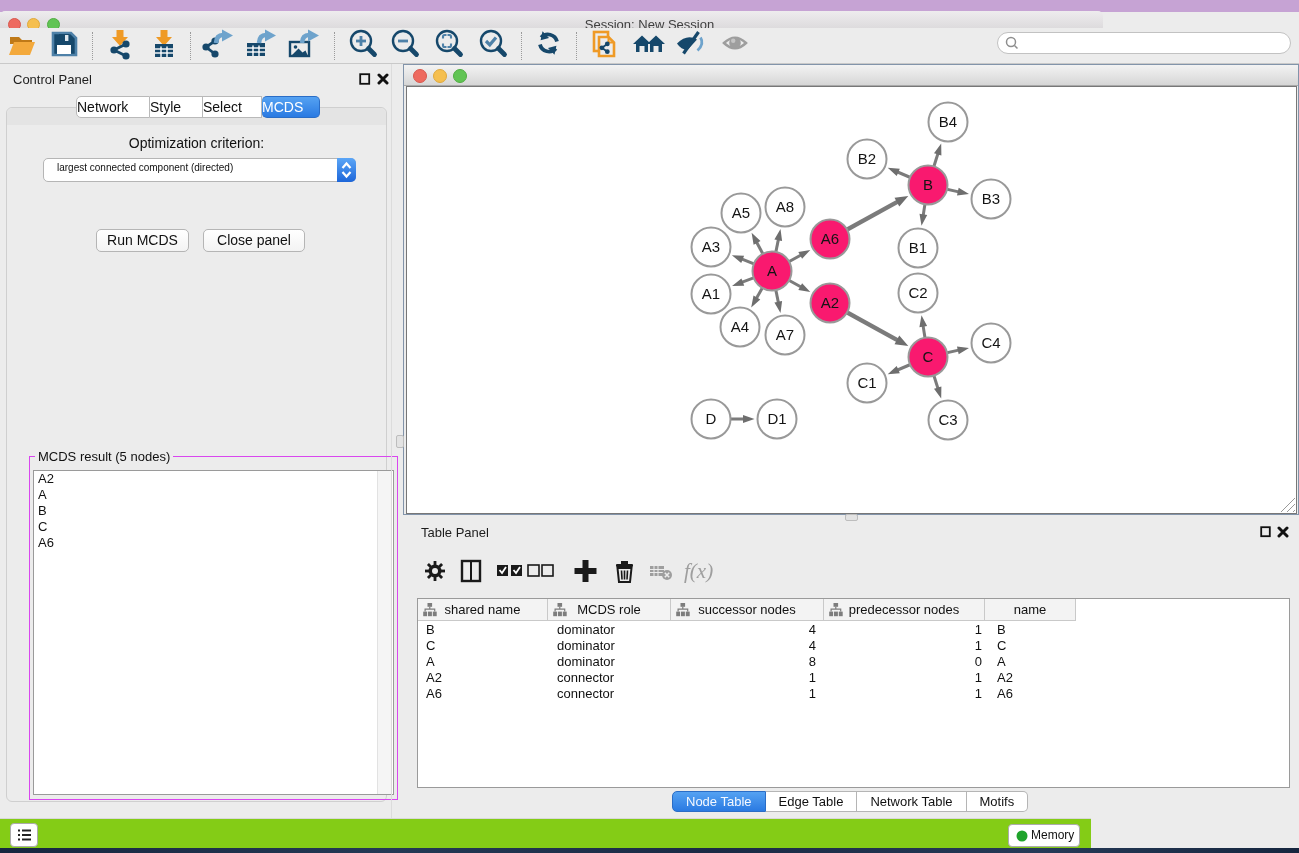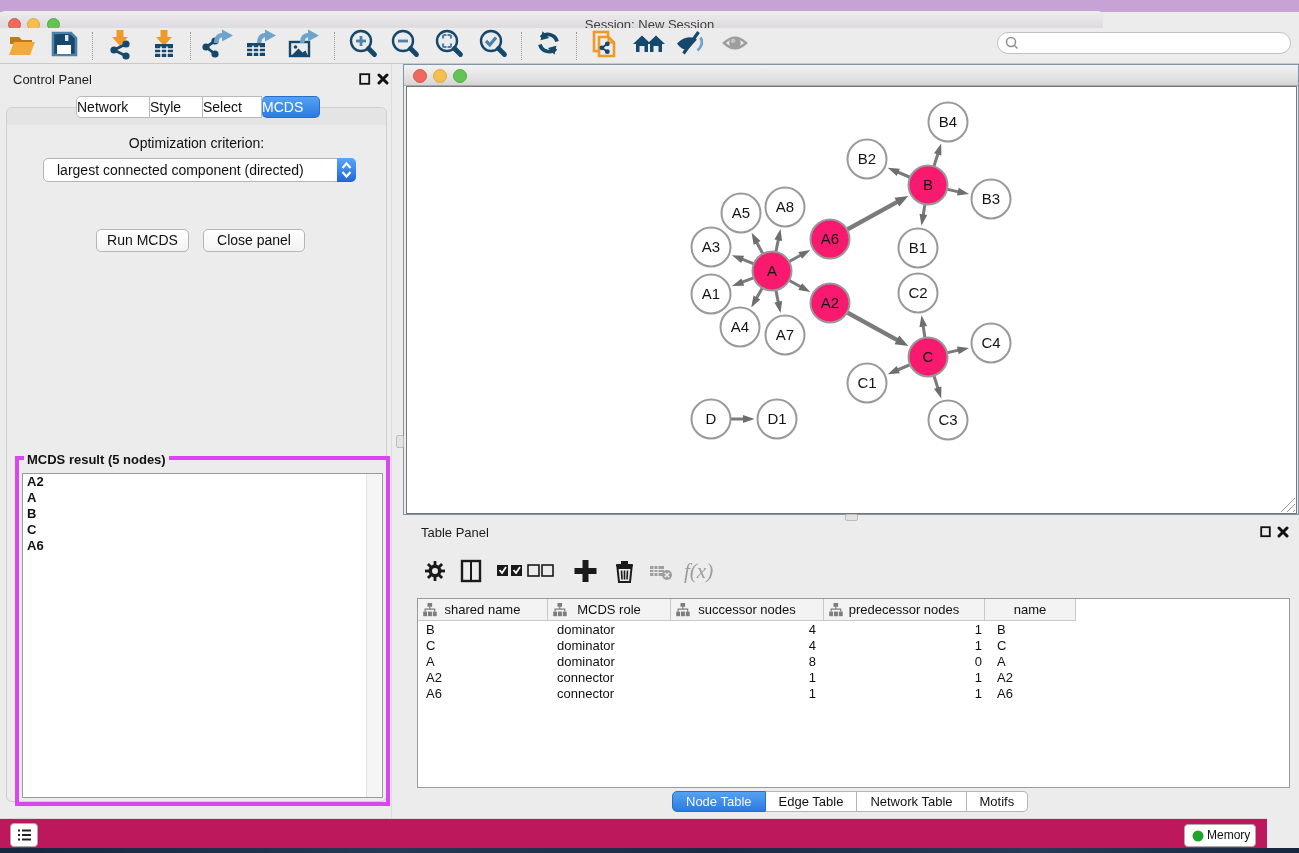--- a/index.html
+++ b/index.html
@@ -20,26 +20,26 @@
   #cpanel{left:0;top:64px;width:391px;height:754px;background:#ececec;}
   .paneltitle{font-size:13px;color:#1d1d1d;}
   .tabrow{position:absolute;display:flex;font-size:14px;color:#111;z-index:2;}
   .tab{background:#fff;border:1px solid #b9b9b9;border-left:none;height:20px;
        line-height:20px;}
   .tab.first{border-left:1px solid #b9b9b9;border-radius:5px 0 0 5px;}
   .tab.sel{background:linear-gradient(#55a2f2,#2a7ae2);color:#fff;border-color:#2a6dc6;border-radius:5px;}
   #cpbody{position:absolute;left:6px;top:43px;width:379px;height:693px;
       border:1px solid #cfcfcf;border-radius:6px;background:#ececec;}
   #combo{position:absolute;left:36px;top:50px;width:311px;height:22px;background:#fff;
-      border:1px solid #b5b5b5;border-radius:5px;font-size:14px;color:#111;}
+      border:1px solid #b5b5b5;border-radius:5px;font-size:10px;color:#111;}
   #combo .stepper{position:absolute;right:-1px;top:-1px;width:19px;height:24px;border-radius:0 5px 5px 0;
       background:linear-gradient(#5ba6f7,#1d66d9);}
   .btn{position:absolute;height:21px;background:linear-gradient(#ffffff,#f3f3f3);border:1px solid #b5b5b5;border-radius:5px;
       font-size:14px;color:#111;text-align:center;line-height:21px;margin-top:36px;}
-  #fieldset{position:absolute;left:8px;top:348px;width:367px;height:342px;border:4px solid #d946ef;font-weight:bold;}
+  #fieldset{position:absolute;left:22px;top:348px;width:367px;height:342px;border:1px solid #d946ef;}
   #legend{position:absolute;left:5px;top:-8px;background:#ececec;padding:0 3px;font-size:13px;color:#111;}
   #cplist{position:absolute;left:3px;top:13px;width:359px;height:323px;background:#fff;border:1px solid #9a9a9a;
       font-size:13px;color:#111;}
   #cplist .sb{position:absolute;right:1px;top:0;width:14px;height:100%;background:#f5f5f5;border-left:1px solid #e2e2e2;}
   .li{padding-left:4px;height:16px;line-height:16px;}
   
   #netwin{left:403px;top:64px;width:894px;height:449px;background:#ececec;
       border:1px solid #8294aa;}
   #nettitle{position:absolute;left:0;top:0;width:100%;height:20px;
       background:linear-gradient(#f3f3f3,#d6d6d6);border-bottom:1px solid #a9a9a9;}
@@ -50,21 +50,21 @@
   .th{position:absolute;top:0;height:21px;background:#f3f3f3;border-right:1px solid #c9c9c9;border-bottom:1px solid #c9c9c9;
      font-size:13px;color:#111;text-align:center;line-height:21px;}
   .cell{position:absolute;font-size:13px;color:#111;height:16px;line-height:16px;}
   .num{text-align:right;}
   
   .btabrow{position:absolute;display:flex;font-size:13px;color:#111;}
   .btab{background:#fff;border:1px solid #b5b5b5;border-left:none;height:19px;line-height:19px;padding:0 13px;}
   .btab.first{border-left:1px solid #b5b5b5;border-radius:5px 0 0 5px;}
   .btab.last{border-radius:0 5px 5px 0;}
   .btab.sel{background:linear-gradient(#55a2f2,#2a7ae2);color:#f4f8ff;border-color:#2a6dc6;border-radius:5px 0 0 5px;}
-  #statusbar{left:0;top:818px;width:1267px;height:30px;background:#be185d;border-top:1px solid #d8d8d8;}
+  #statusbar{left:0;top:818px;width:1091px;height:30px;background:#84cc16;border-top:1px solid #d8d8d8;}
   #listbtn{position:absolute;left:10px;top:4px;width:26px;height:22px;background:#fff;border:1px solid #ababab;border-radius:4px;}
   #membtn{position:absolute;right:11px;top:5px;width:70px;height:21px;background:#fff;border:1px solid #ababab;border-radius:4px;
      font-size:12px;color:#111;}
   #bottomstrip{left:0;top:848px;width:1299px;height:5px;background:linear-gradient(90deg,#16263f,#233955 30%,#1a2a45 55%,#253a57 80%,#16263f);}
 </style>
 </head>
 <body>
 <div class="abs" id="purple"></div>
 <div class="abs" id="titlebar">
   <div class="tl" style="left:8px;background:#ee6a5f;border:1px solid #d8584e;"></div>

